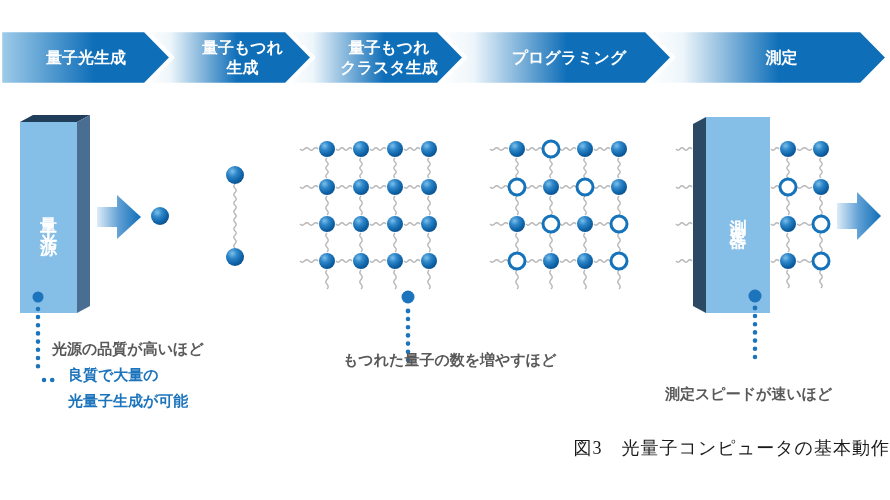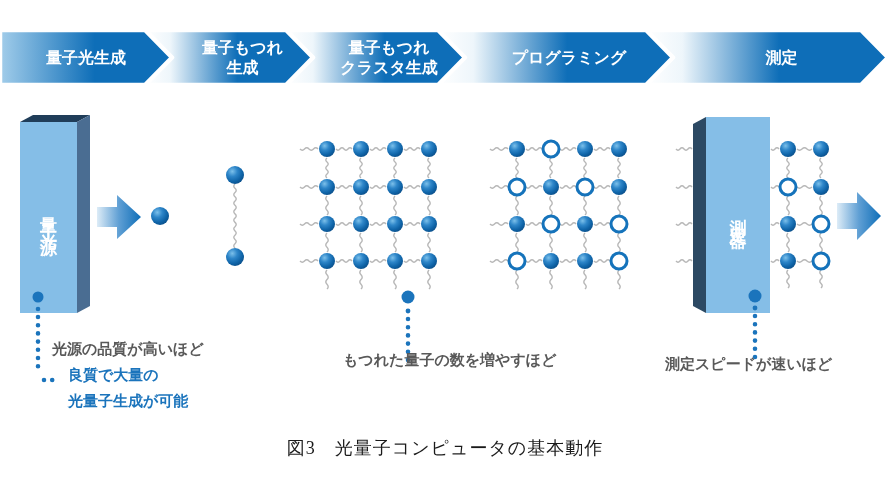--- a/index.html
+++ b/index.html
@@ -20,21 +20,21 @@
     pointer-events:none;
   }
   .callout{position:absolute;}
   .callout .cond{
     font-size:15px;font-weight:bold;color:#595959;white-space:pre-line;line-height:19px;
   }
   .callout .result{
     margin-top:4px;font-size:15px;font-weight:bold;color:#1b74bc;white-space:pre-line;line-height:26px;margin-left:16px;
   }
   .caption{
-    position:absolute;left:0;top:436px;width:890px;text-align:center;
+    position:absolute;left:0;top:436px;width:890px;text-align:right;
     font-family:"Liberation Serif","DejaVu Serif",serif;
     font-size:18px;color:#1a1a1a;letter-spacing:1px;
   }
 </style>
 </head>
 <body>
 
 <div class="stage">
 
   <svg class="layer" width="890" height="500" viewBox="0 0 890 500">
@@ -255,18 +255,18 @@
   <div class="device-label" style="left:706px;top:117px;width:64px;height:196px">測定器</div>
 
   <div class="callout" style="left:52px;top:339px">
     <div class="cond">光源の品質が高いほど</div>
     <div class="result">良質で大量の
 光量子生成が可能</div>
   </div>
   <div class="callout" style="left:343px;top:350px">
     <div class="cond">もつれた量子の数を増やすほど</div>
   </div>
-  <div class="callout" style="left:665px;top:354px">
+  <div class="callout" style="left:665px;top:384px">
     <div class="cond">測定スピードが速いほど</div>
   </div>
 
   <div class="caption">図3　光量子コンピュータの基本動作</div>
 </div>
 
 </body></html>

